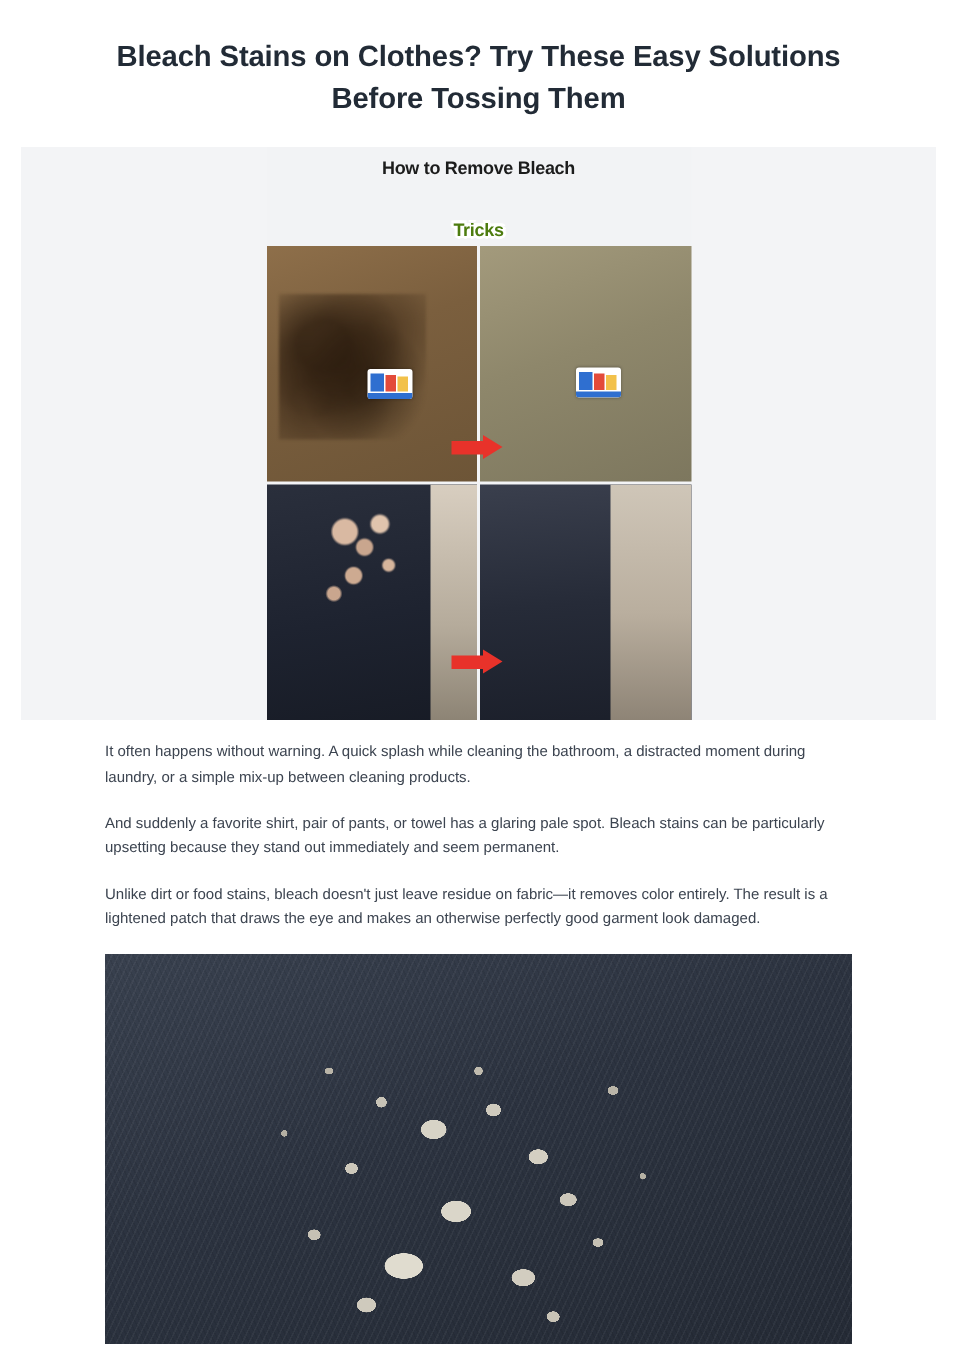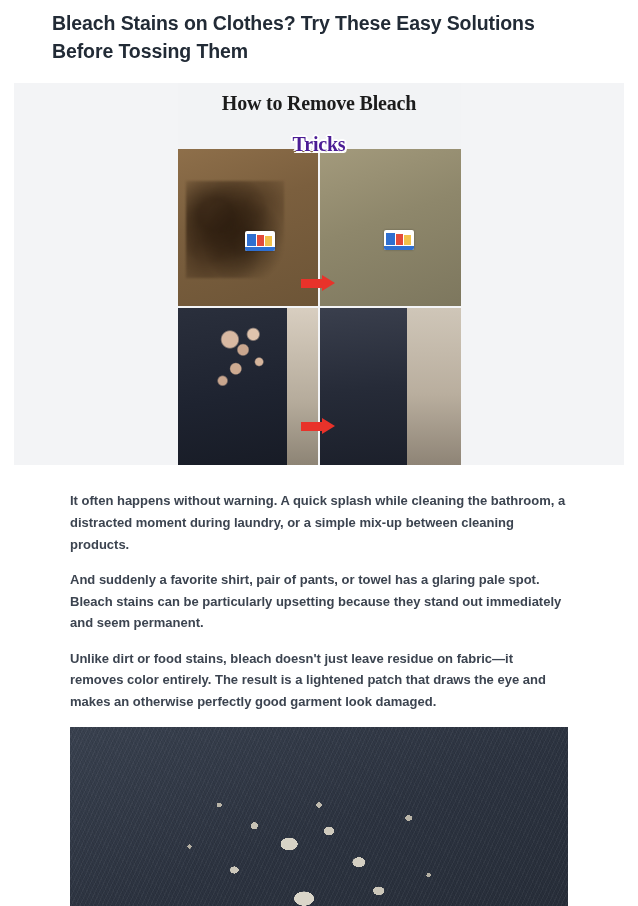--- a/index.html
+++ b/index.html
@@ -12,26 +12,27 @@
     font-family: "Liberation Sans", sans-serif;
     overflow: hidden;
   }
   .page {
     width: 638px;
     height: 906px;
     position: relative;
     background: #ffffff;
   }
   .article-title {
-    margin: 0;
+    margin: 15px;
     padding: 10px 52px 0 52px;
     font-size: 19.5px;
     line-height: 1.42;
     font-weight: bold;
     color: #222b36;
+    text-align: center;
     letter-spacing: -0.1px;
   }
   .hero-figure {
     margin: 18px 14px 0 14px;
     background: #f3f4f6;
     height: 382px;
     display: flex;
     align-items: flex-start;
     justify-content: center;
     position: relative;
@@ -48,32 +49,31 @@
     left: 0; right: 0; top: 0;
     height: 80px;
     background: #f2f3f5;
     display: flex;
     flex-direction: column;
     align-items: center;
     justify-content: flex-start;
     padding-top: 7px;
   }
   .hero-head-line {
-    font-size: 20px;
+    font-size: 12px;
     font-weight: bold;
     color: #1c1c1c;
     line-height: 1.32;
     text-align: center;
     letter-spacing: -0.2px;
-    font-family: Liberation Serif, serif;
   }
   .hero-head-line.stroke {
     position: relative;
     z-index: 3;
-    color: #4c1d95;
+    color: #4d7c0f;
     text-shadow:
       -1.5px -1.5px 0 #fff, 1.5px -1.5px 0 #fff,
       -1.5px 1.5px 0 #fff, 1.5px 1.5px 0 #fff,
       0 2px 0 #fff, 0 -2px 0 #fff, 2px 0 0 #fff, -2px 0 0 #fff;
   }
   .hero-grid {
     position: absolute;
     left: 0; top: 66px;
     width: 283px;
     height: 316px;
@@ -154,25 +154,24 @@
   .badge .b2 { position:absolute; left:12px; top:4px; width:7px; height:11px; background:#e34b3a; }
   .badge .b3 { position:absolute; left:20px; top:5px; width:7px; height:10px; background:#f2c14a; }
   .badge .cap { position:absolute; left:0; bottom:0; width:100%; height:4px; background:#2f6fd0; }
   .badge-left { left: 67px; top: 148px; }
   .badge-right { left: 206px; top: 147px; }
 
   .body-text {
     padding: 14px 70px 0 70px;
   }
   .body-text p {
-    margin: 11px 0 14px 0;
-    font-size: 13px;
+    margin: 0 0 14px 0;
+    font-size: 10px;
     line-height: 1.66;
     color: #3c4450;
-    font-weight: bold;
   }
   .photo-figure {
     margin: 2px 70px 0 70px;
     height: 260px;
     background: #2e3542;
     position: relative;
     overflow: hidden;
   }
   .denim {
     position: absolute;

